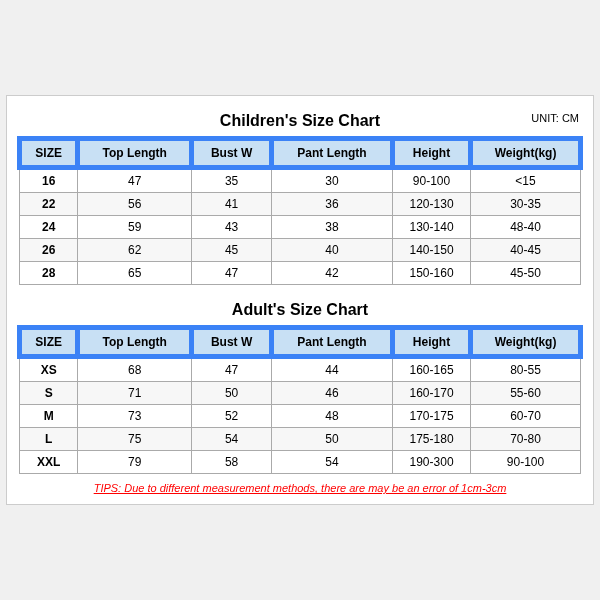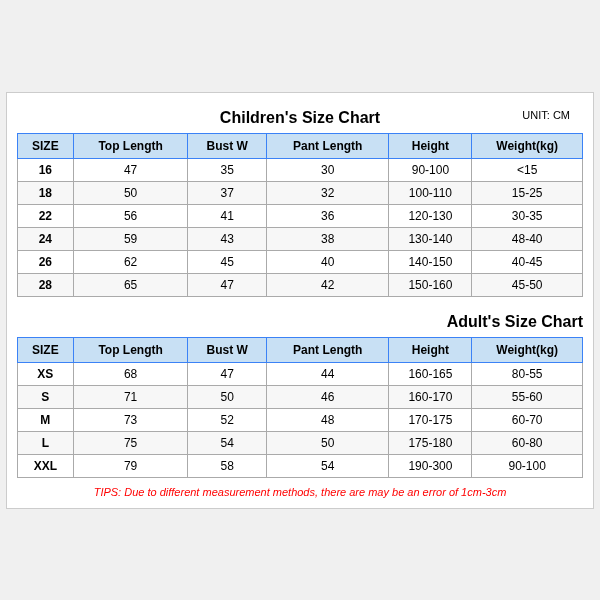--- a/index.html
+++ b/index.html
@@ -21,33 +21,33 @@
     }
     .section-title {
       text-align: center;
       font-size: 16px;
       font-weight: bold;
       padding: 6px 0 2px 0;
       position: relative;
     }
     .unit-label {
       position: absolute;
-      right: 13px;
+      right: 4px;
       top: 6px;
       font-size: 11px;
       font-weight: normal;
     }
     table {
       width: 100%;
       border-collapse: collapse;
       margin-top: 4px;
     }
     th {
       background-color: #c8e0f4;
-      border: 1px solid #3b82f6;
+      border: 5px solid #3b82f6;
       padding: 5px 4px;
       text-align: center;
       font-weight: bold;
       font-size: 12px;
     }
     td {
       border: 1px solid #aaa;
       padding: 4px 4px;
       text-align: center;
       font-size: 12px;
@@ -60,24 +60,24 @@
     }
     td:first-child {
       font-weight: bold;
     }
     .tips {
       text-align: center;
       color: red;
       font-size: 11px;
       margin-top: 8px;
       font-style: italic;
+      text-decoration: underline;
     }
     .section-gap {
       margin-top: 10px;
-      text-align: right;
     }
   </style>
 </head>
 <body>
 
 <div class="chart-container">
 
   <div class="section-title">
     <span>Children's Size Chart</span>
     <span class="unit-label">UNIT: CM</span>
@@ -96,28 +96,20 @@
     <tbody id="children-tbody">
     <tr>
           <td>16</td>
           <td>47</td>
           <td>35</td>
           <td>30</td>
           <td>90-100</td>
           <td>&lt;15</td>
         </tr>
         <tr>
-          <td>18</td>
-          <td>50</td>
-          <td>37</td>
-          <td>32</td>
-          <td>100-110</td>
-          <td>15-25</td>
-        </tr>
-        <tr>
           <td>22</td>
           <td>56</td>
           <td>41</td>
           <td>36</td>
           <td>120-130</td>
           <td>30-35</td>
         </tr>
         <tr>
           <td>24</td>
           <td>59</td>
@@ -183,21 +175,21 @@
           <td>48</td>
           <td>170-175</td>
           <td>60-70</td>
         </tr>
         <tr>
           <td>L</td>
           <td>75</td>
           <td>54</td>
           <td>50</td>
           <td>175-180</td>
-          <td>60-80</td>
+          <td>70-80</td>
         </tr>
         <tr>
           <td>XXL</td>
           <td>79</td>
           <td>58</td>
           <td>54</td>
           <td>190-300</td>
           <td>90-100</td>
         </tr>
       </tbody>

